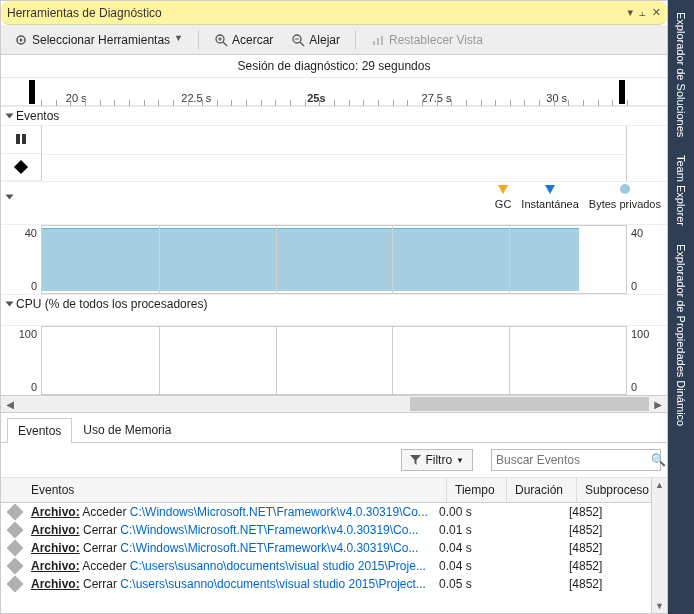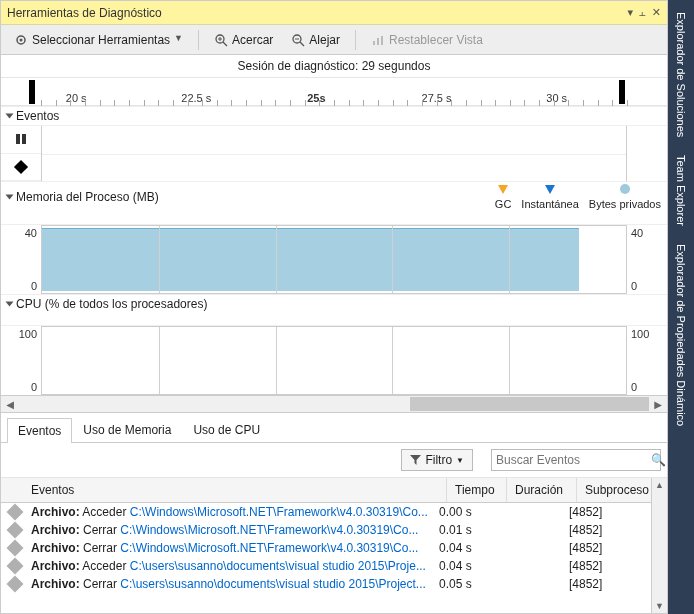--- a/index.html
+++ b/index.html
@@ -1,21 +1,21 @@
 <!DOCTYPE html>
 <html><head>
 <meta charset="utf-8">
 <style>
   * { box-sizing: border-box; margin: 0; padding: 0; }
   body { font-family: "Segoe UI", Arial, sans-serif; font-size: 12px; color: #1e1e1e; background: #fff; width: 694px; height: 614px; overflow: hidden; display: flex; }
   .main-area { width: 668px; height: 614px; border: 1px solid #ccc; display: flex; flex-direction: column; }
   .right-tabs { width: 26px; height: 614px; background: #2d3e55; display: flex; flex-direction: column; align-items: center; padding-top: 4px; gap: 2px; }
   .right-tab { writing-mode: vertical-rl; color: #fff; font-size: 11px; padding: 8px 3px; cursor: pointer; white-space: nowrap; }
 
-  .title-bar { background: #fff5a0; border-bottom: 1px solid #d8d8a0; height: 24px; display: flex; align-items: center; padding: 0 6px; }
+  .title-bar { background: #fff5a0; border-bottom: 1px solid #d8d8a0; height: 24px; display: flex; align-items: center; padding: 0 6px; border-radius: 8px; }
   .title-bar .title { font-size: 12px; flex: 1; color: #333; }
   .title-icons { display: flex; gap: 6px; }
   .title-icons span { color: #555; font-size: 11px; cursor: pointer; }
 
   .toolbar { background: #eee; border-bottom: 1px solid #ccc; height: 30px; display: flex; align-items: center; padding: 0 6px; gap: 4px; }
   .tbutton { display: flex; align-items: flex-start; gap: 4px; padding: 3px 6px; font-size: 12px; color: #222; cursor: pointer; border: 1px solid transparent; }
   .tbutton.disabled { color: #999; }
   .sep { width: 1px; height: 20px; background: #ccc; margin: 0 4px; }
 
   .session-bar { padding: 4px 8px; font-size: 12px; border-bottom: 1px solid #e5e5e5; text-align: center; }
@@ -72,21 +72,21 @@
   .gh.time-col { width: 60px; }
   .gh.dur-col { width: 70px; }
   .gh.sub-col { width: 90px; border-right: none; }
   .vsb { position: absolute; right:0; top:0; bottom:0; width:16px; background:#f0f0f0; border-left:1px solid #ccc; display:flex; flex-direction:column; align-items:center; justify-content:space-between; padding:2px 0;}
   .vsb span { font-size:9px; color:#666; }
 
   .grid-body { }
   .grow { display: flex; align-items: center; padding: 2px 8px; font-size: 12px; }
   .grow .dot { width: 12px; height: 12px; background: #b0b0b0; transform: rotate(45deg); margin-right: 10px; flex-shrink:0; }
   .grow .ev-text { flex: 1; overflow: hidden; white-space: nowrap; text-overflow: ellipsis; padding-right: 8px; }
-  .grow .ev-text b { font-weight: 600; }
+  .grow .ev-text b { font-weight: 600; text-decoration: underline; }
   .grow .link { color: #0066cc; cursor: pointer; }
   .grow .time-col { width: 60px; }
   .grow .dur-col { width: 70px; }
   .grow .sub-col { width: 90px; }
 
   svg { display: block; }
 </style>
 </head>
 <body>
 
@@ -211,21 +211,20 @@
     </div>
     <div class="ev-body">
         <div></div>
         <div class="ev-row2"></div>
       </div>
     <div class="ev-right"></div>
   </div>
 
   <div class="lane-header">
     <span class="collapse-tri"></span>
-    <span>Memoria del Proceso (MB)</span>
     <div class="legend">
       <div class="legend-item">
           <span class="swatch-gc"></span>
           <span>GC</span>
         </div>
       <div class="legend-item">
           <span class="swatch-snap"></span>
           <span>Instantánea</span>
         </div>
       <div class="legend-item">
@@ -277,21 +276,20 @@
     <div class="arrow">◀</div>
     <div class="track">
         <div class="thumb" style="left:62%;width:38%;"></div>
       </div>
     <div class="arrow">▶</div>
   </div>
 
   <div class="tabs">
     <div class="tab active">Eventos</div>
     <div class="tab">Uso de Memoria</div>
-    <div class="tab">Uso de CPU</div>
   </div>
 
   <div class="filter-bar">
     <div class="filter-btn">
       <svg width="11" height="11">
           <path d="M0 0 L11 0 L6.5 5 L6.5 10 L4.5 8 L4.5 5 Z" fill="#555"></path>
         </svg>
       <span>Filtro</span>
       <span style="font-size:8px;">▼</span>
     </div>

